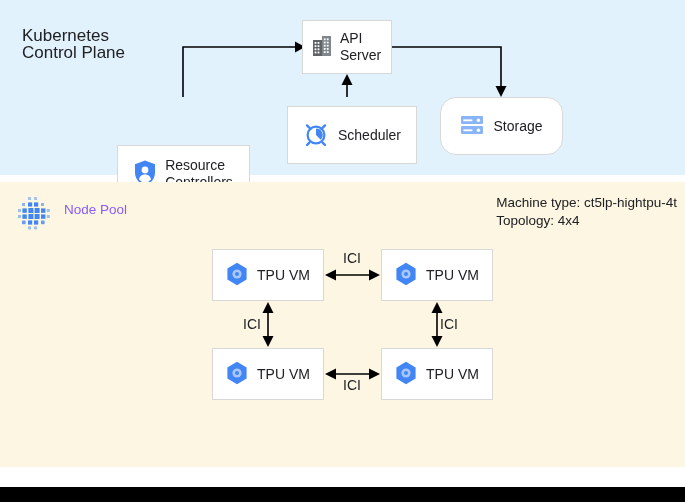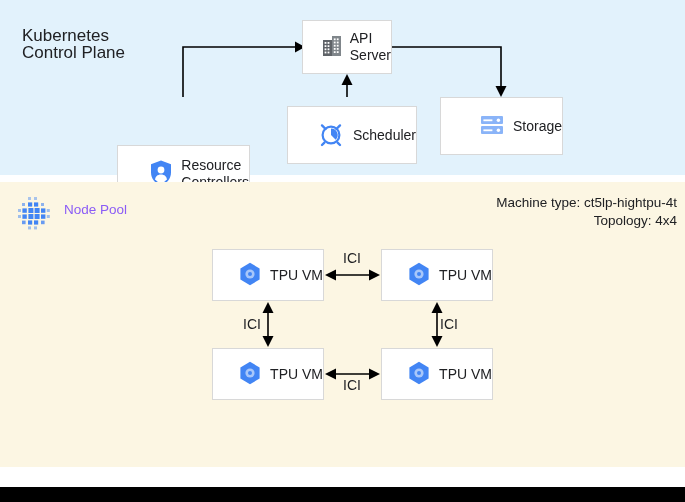--- a/index.html
+++ b/index.html
@@ -62,52 +62,51 @@
     position: absolute;
     left: 15px;
     top: 194px;
     width: 38px;
     height: 38px;
   }
   #machine-info {
     position: absolute;
     right: 8px;
     top: 194px;
-    text-align: right;
     font-size: 13.5px;
     line-height: 18px;
     color: #202124;
   }
 
   
   .node-box {
     position: absolute;
     background: #ffffff;
     border: 1px solid #d8d8d8;
     box-sizing: border-box;
     display: flex;
     align-items: center;
-    justify-content: flex-end;
+    justify-content: center;
     gap: 9px;
     font-size: 14px;
     color: #202124;
   }
   .node-box .label {
     line-height: 17px;
     white-space: pre-line;
   }
   .node-box .icon {
     flex: 0 0 auto;
     display: block;
   }
 
   #box-api-server   { left: 302px; top: 20px;  width: 90px;  height: 54px; }
   #box-resource-ctl { left: 117px; top: 97px;  width: 133px; height: 58px; margin-top: 48px; }
   #box-scheduler    { left: 287px; top: 106px;  width: 130px; height: 58px; }
-  #box-storage      { left: 440px; top: 97px;  width: 123px; height: 58px; }
+  #box-storage      { left: 440px; top: 97px;  width: 123px; height: 58px; border-radius: 16px; }
 
   #tpu-vm-1 { left: 212px; top: 249px; width: 112px; height: 52px; }
   #tpu-vm-2 { left: 381px; top: 249px; width: 112px; height: 52px; }
   #tpu-vm-3 { left: 212px; top: 348px; width: 112px; height: 52px; }
   #tpu-vm-4 { left: 381px; top: 348px; width: 112px; height: 52px; }
 
   
   .wires {
     position: absolute;
     left: 0;

